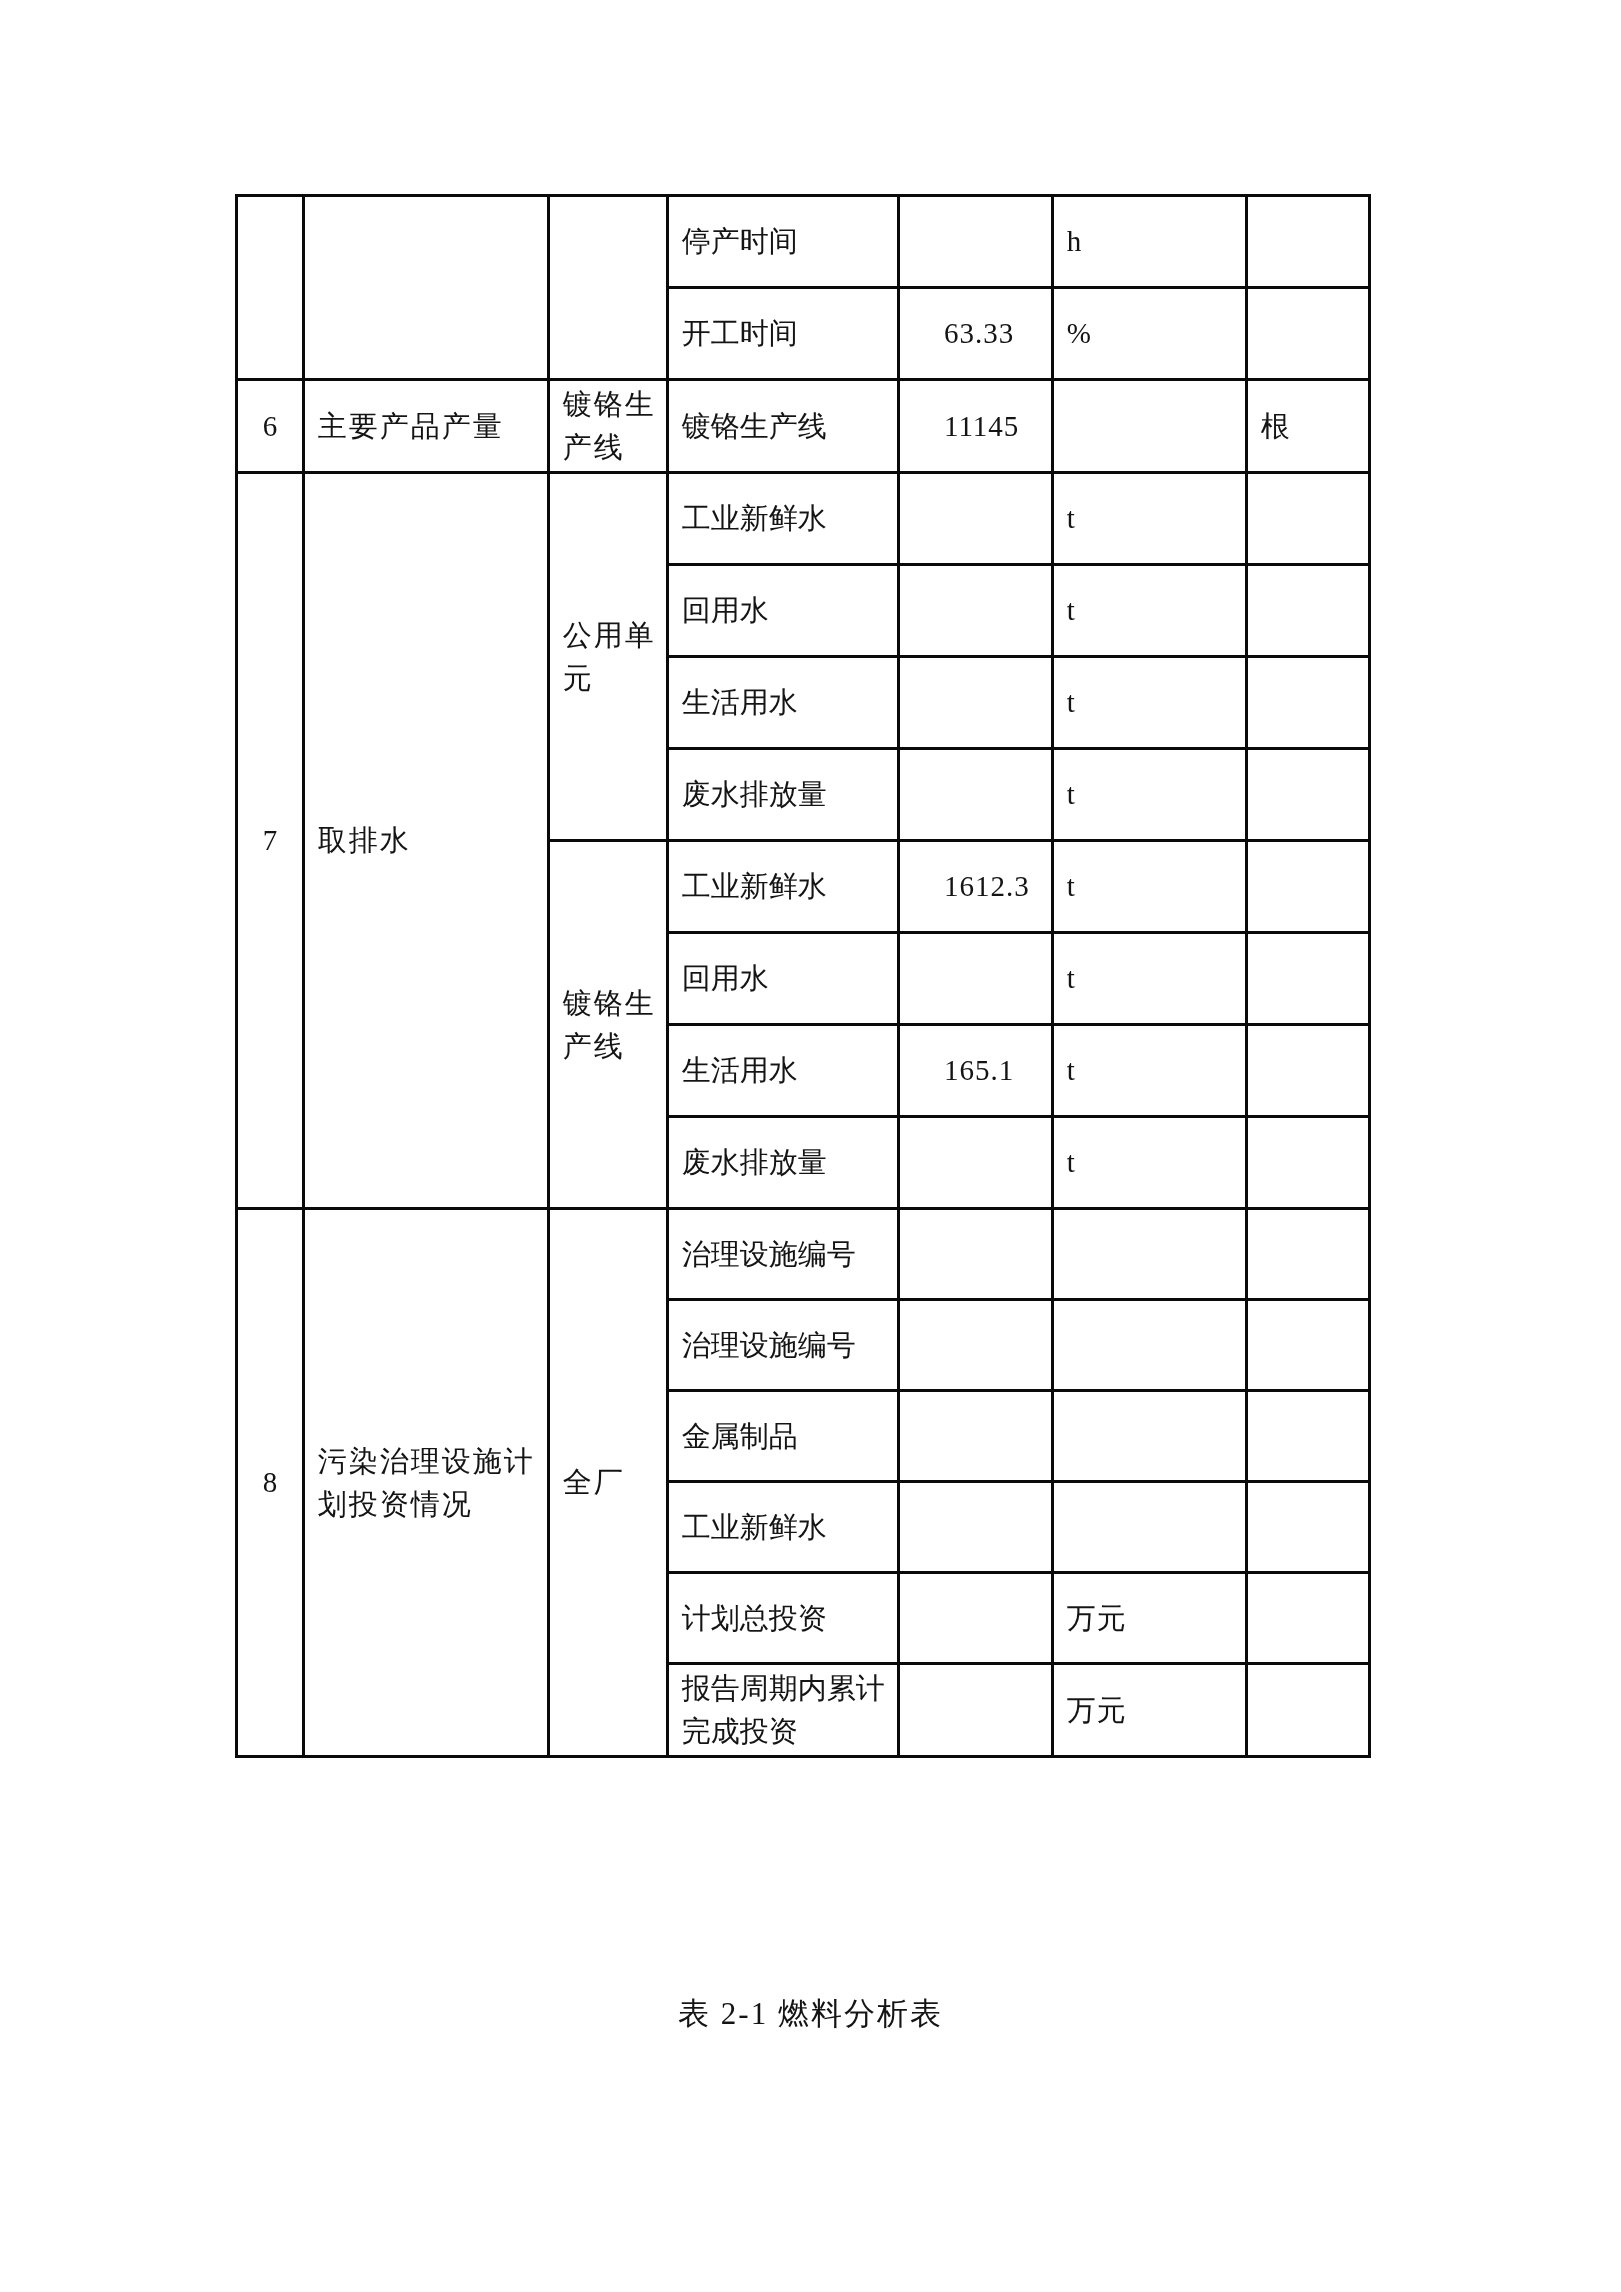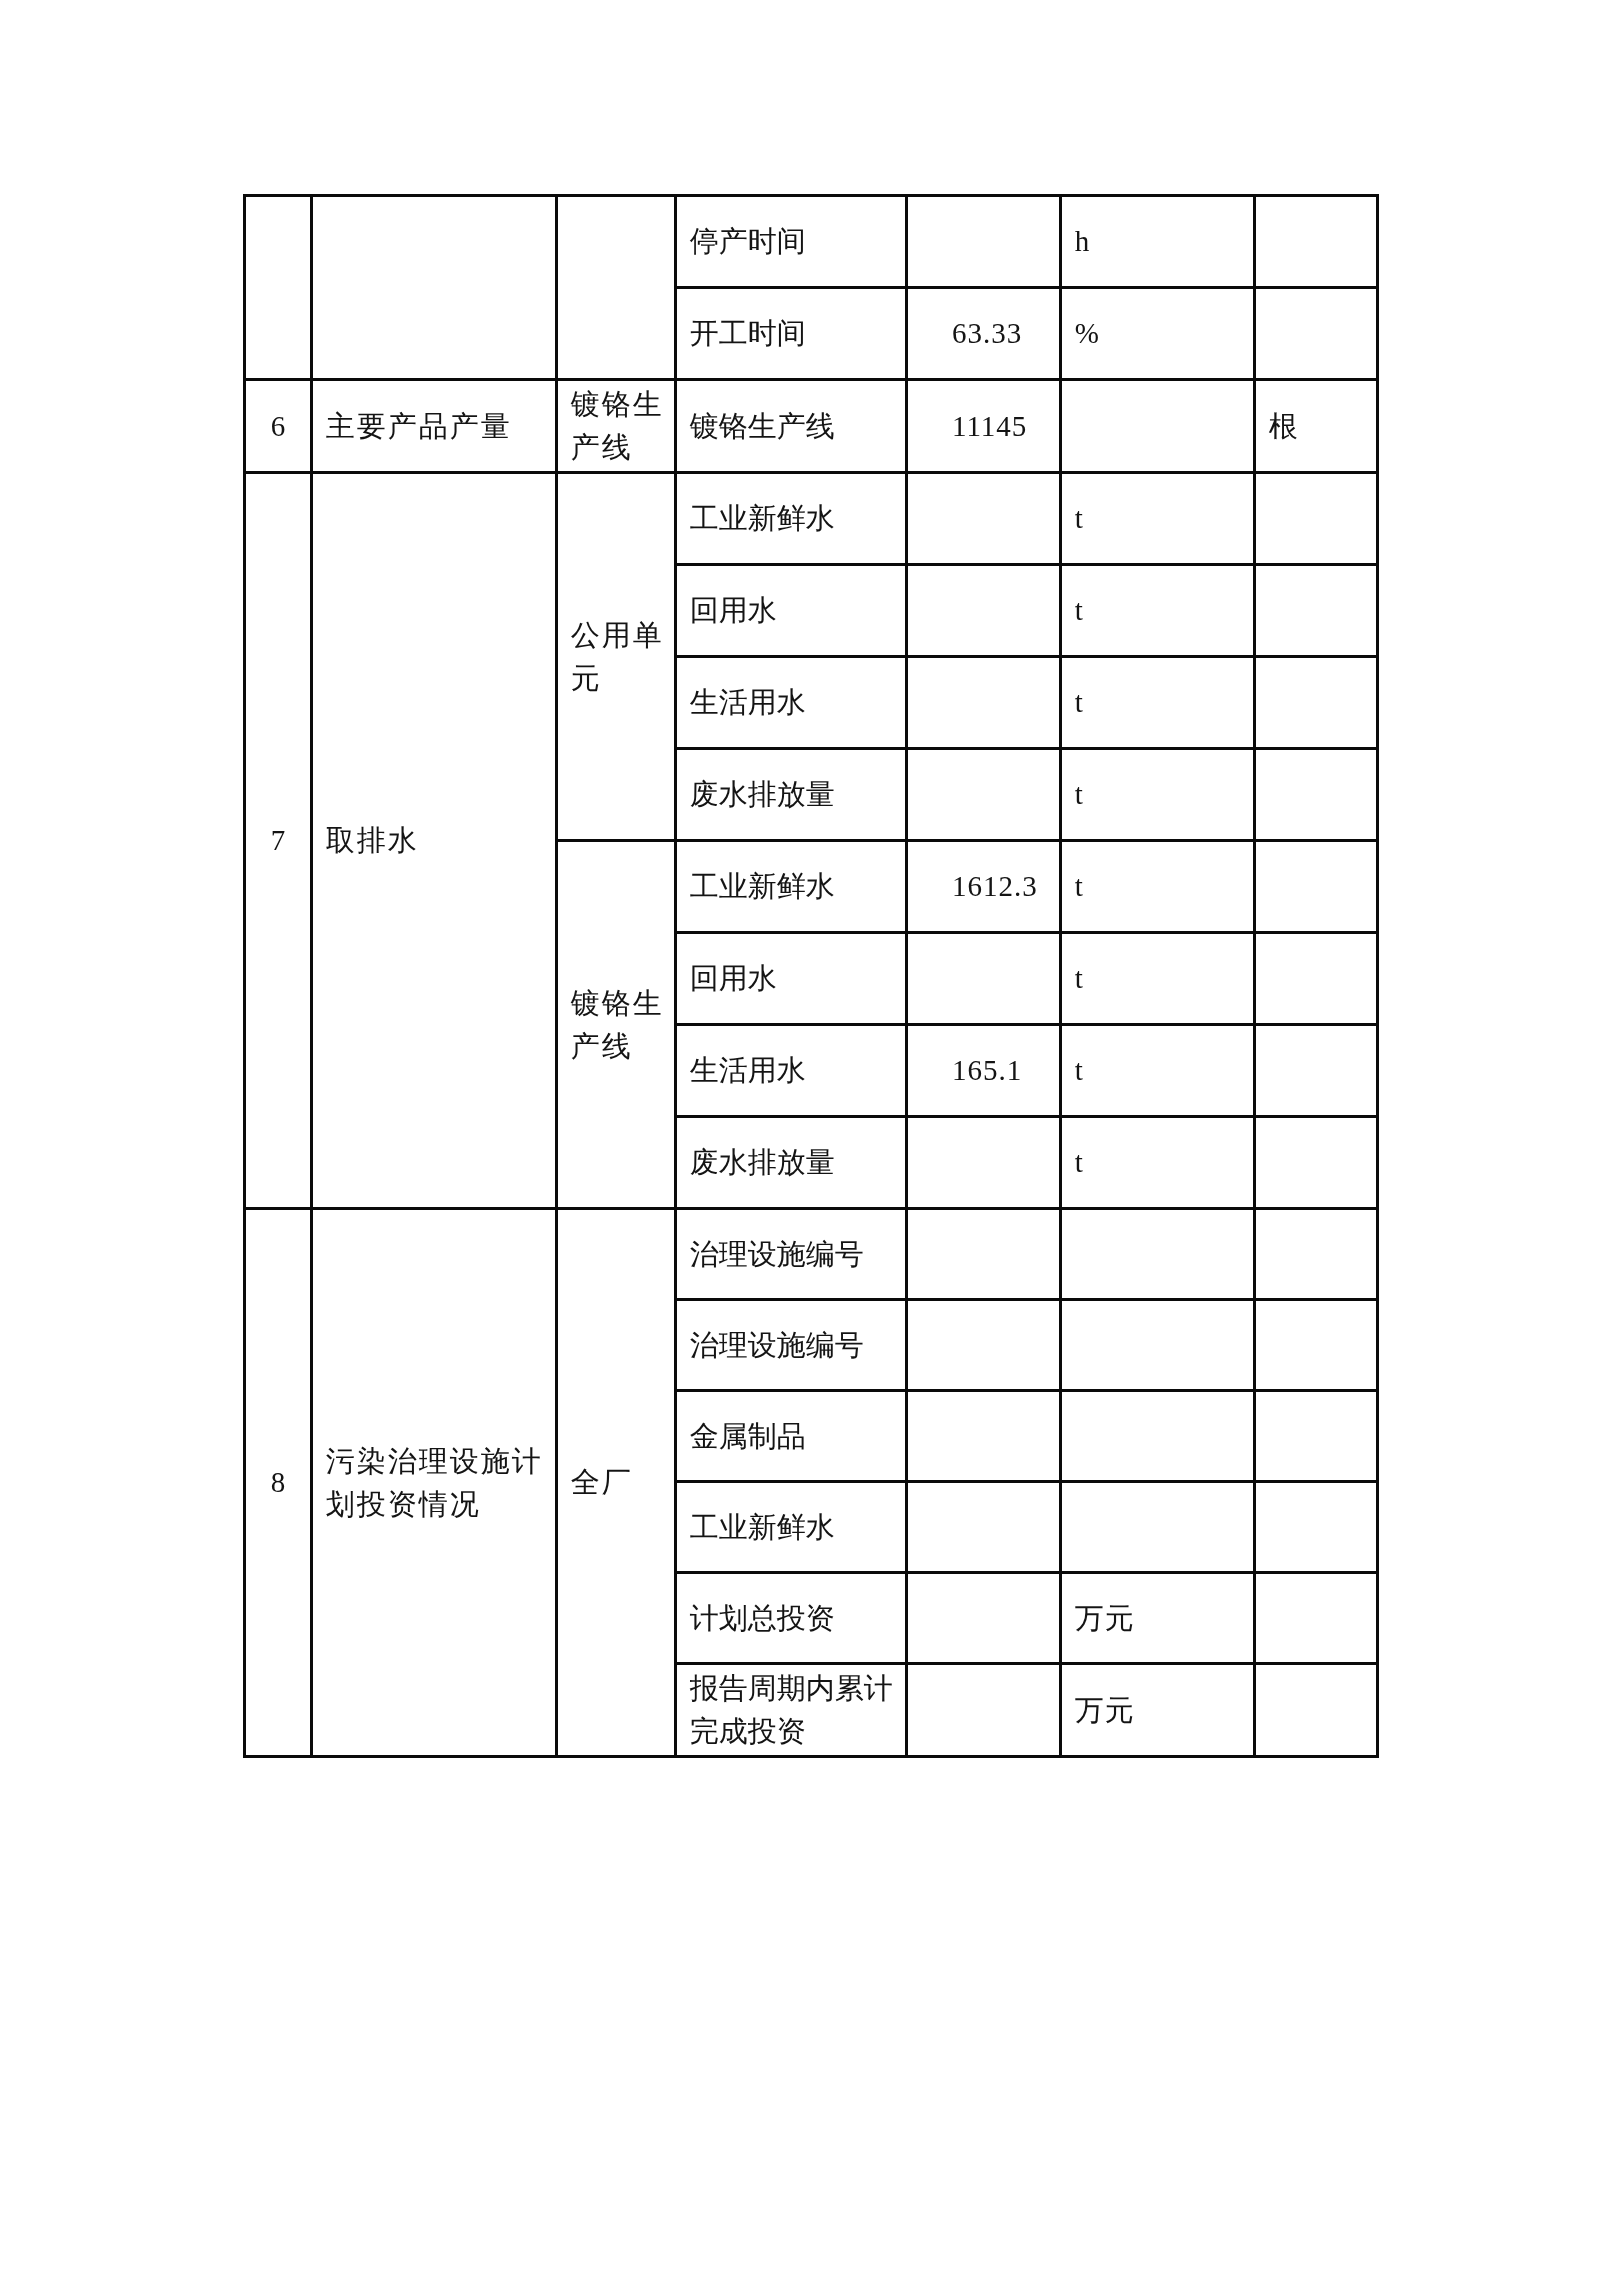--- a/index.html
+++ b/index.html
@@ -7,21 +7,21 @@
     position:relative;
     width:1621px;height:2293px;
     background:#ffffff;
     margin:0 auto;
     font-family:"Liberation Serif","DejaVu Serif",serif;
     color:#141414;
     overflow:hidden;
   }
   table.report{
     position:absolute;
-    left:243px;top:194px;
+    left:235px;top:194px;
     border-collapse:collapse;
     table-layout:fixed;
     width:1133px;
   }
   table.report td{
     border:3.9px solid #0a0a0a;
     font-size:29px;
     line-height:43px;
     vertical-align:middle;
     padding:2px 7.8px 2px 12.7px;
@@ -187,15 +187,16 @@
     <tr class="r2">
       <td class="item">报告周期内累计完成投资</td>
       <td class="val"></td>
       <td class="unit">万元</td>
       <td></td>
     </tr>
   </tbody>
     </table>
 
 
+  <div class="table-caption">表 2-1 燃料分析表</div>
 
 </div>
 
 
 </body></html>

